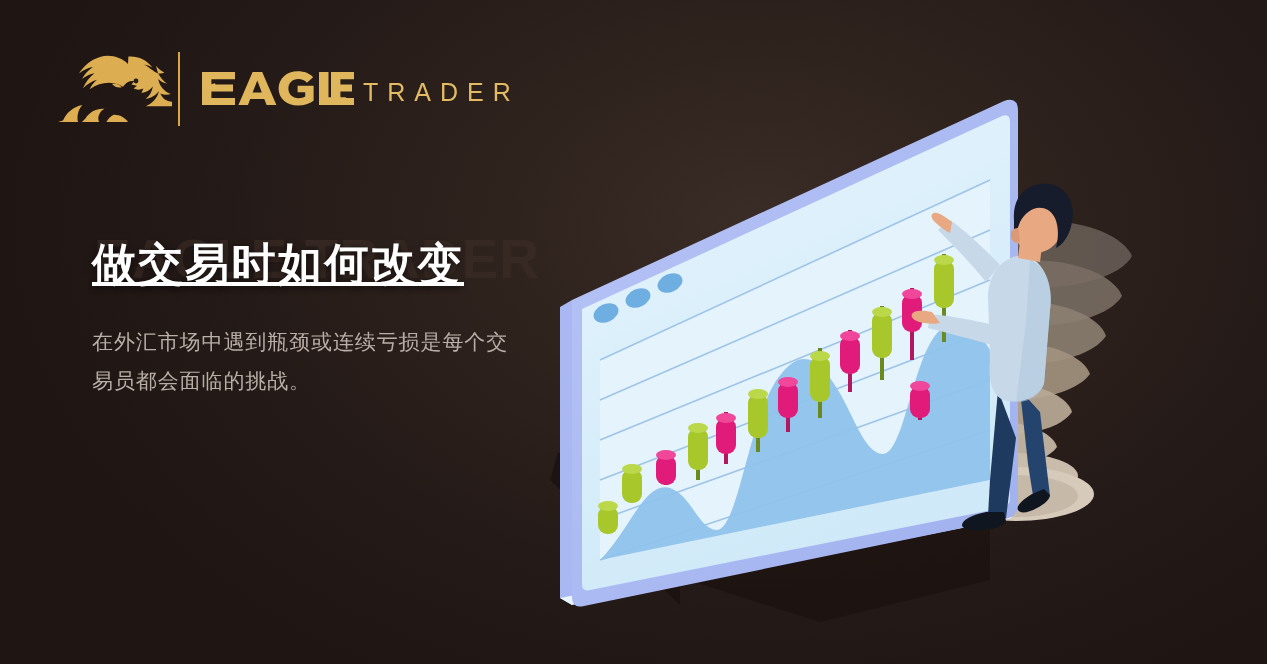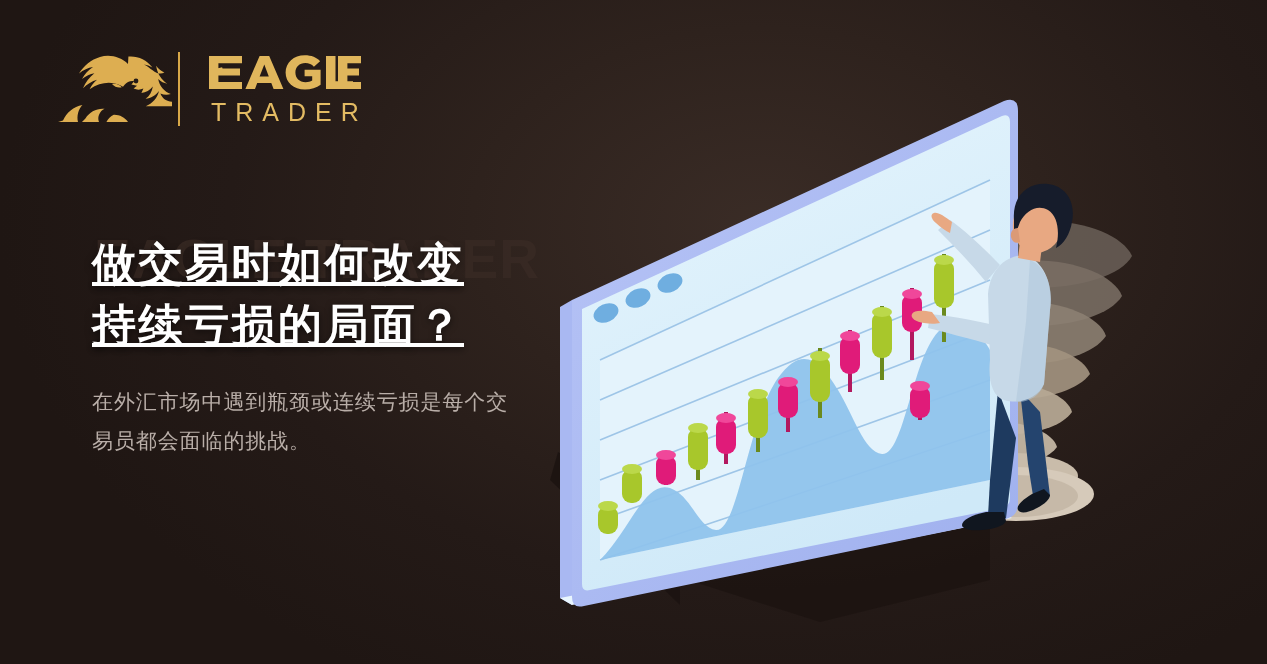--- a/index.html
+++ b/index.html
@@ -10,21 +10,21 @@
   }
   .stage{
     position:relative;width:1267px;height:664px;overflow:hidden;
     background:
       radial-gradient(ellipse 760px 520px at 60% 34%, #3a2c26 0%, #2e221d 38%, #241a17 70%, #1f1613 100%);
   }
   
   .logo{position:absolute;left:56px;top:48px;display:flex;align-items:center;gap:0;}
   .logo-mark{width:116px;height:82px;display:block;}
   .logo-div{width:2px;height:74px;background:#d8a848;margin:0 22px 0 6px;}
-  .logo-words{display:flex;flex-direction:column;align-items:center;}
+  .logo-words{display:flex;align-items:center;}
   .logo-eagle{display:block;height:40px;}
   .logo-trader{
     color:#e3bb63;font-size:25px;letter-spacing:9px;font-weight:400;
     margin-top:7px;margin-left:9px;line-height:1;
   }
   
   .copy{position:absolute;left:56px;top:234px;width:470px;margin-left:36px;}
   .watermark{
     position:absolute;left:2px;top:-2px;white-space:nowrap;
     font-size:55px;font-weight:700;letter-spacing:1px;
@@ -83,21 +83,20 @@
         </svg>
       </span>
       <span class="logo-trader">TRADER</span>
     </span>
   </div>
 
   <div class="copy">
     <div class="watermark">EAGLE TRADER</div>
     <h1 class="headline">
       <span>做交易时如何改变</span>
-      <span>持续亏损的局面？</span>
     </h1>
     <p class="subtitle">在外汇市场中遇到瓶颈或连续亏损是每个交易员都会面临的挑战。</p>
   </div>
 
   <div class="art">
     <svg viewBox="0 0 720 600" aria-hidden="true">
       <defs>
         <clipPath id="screenClip">
           <polygon points="52,240 490,42 490,455 52,545"></polygon>
         </clipPath>

